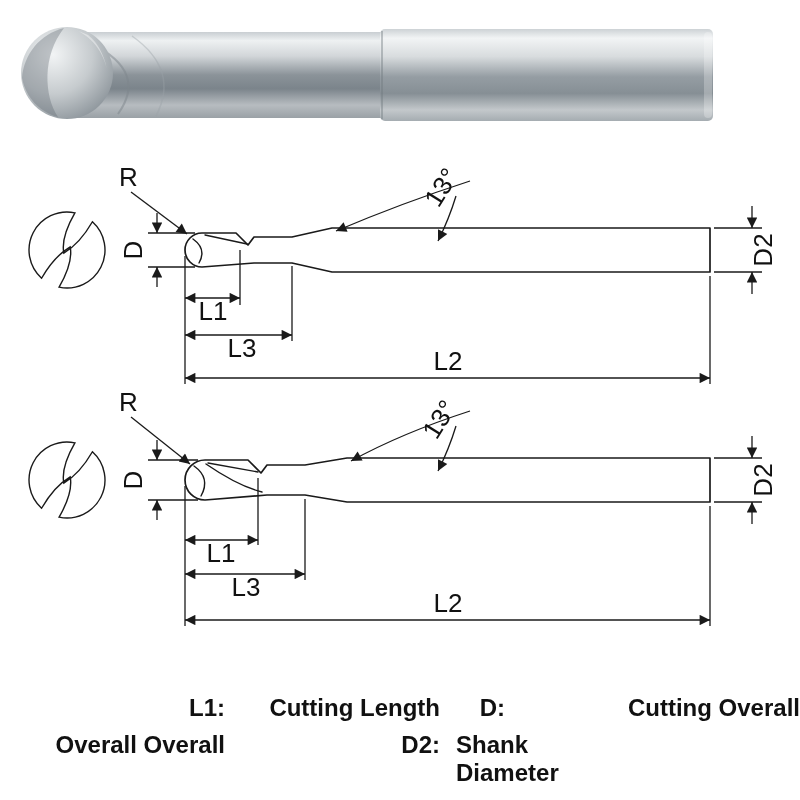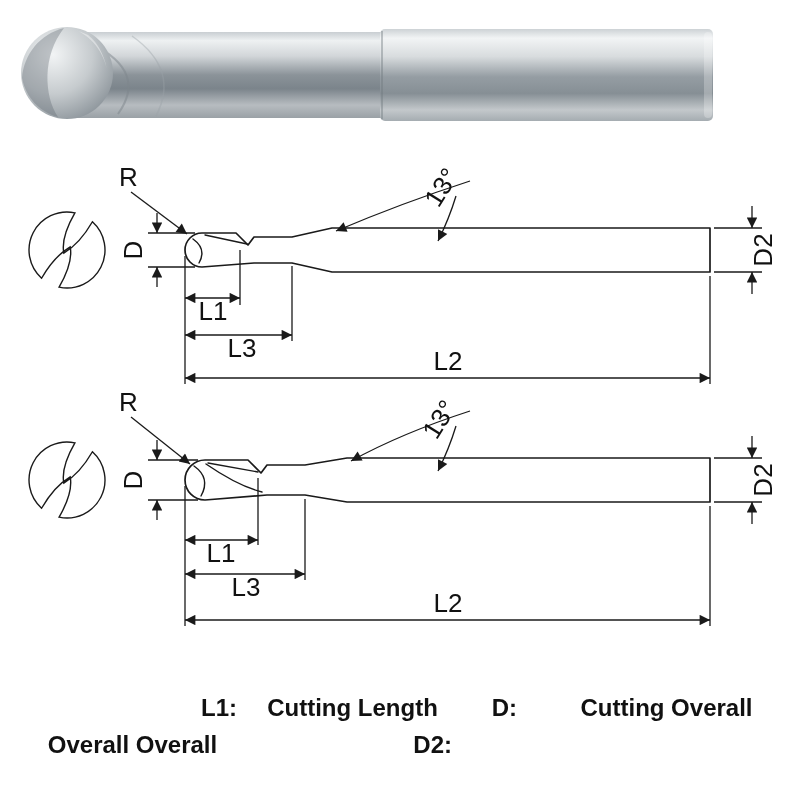--- a/index.html
+++ b/index.html
@@ -16,24 +16,24 @@
   .inner   { fill:none; stroke:#1a1a1a; stroke-width:1.4; stroke-linecap:round; }
   .dim     { fill:none; stroke:#1a1a1a; stroke-width:1.3; }
   text.lbl { font:500 26px "Liberation Sans","DejaVu Sans",sans-serif; fill:#111; }
   .legend {
     position:absolute; left:0; top:694px; width:800px;
   }
   .legend-row {
     display:grid;
     grid-template-columns:225px 215px 65px 1fr;
     margin-bottom:9px;
-    font-size:24px; font-weight:600; color:#111;padding-left:12px;
+    font-size:24px; font-weight:600; color:#111;
   }
   .legend-key   { text-align:right; }
-  .legend-value { text-align:center; padding-left:16px; }
+  .legend-value { text-align:right; padding-left:16px; }
 </style>
 </head>
 <body>
 
 <svg id="canvas" width="800" height="690" viewBox="0 0 800 690">
   <defs>
     <marker id="ah" viewBox="0 0 10 10" refX="10" refY="5" markerWidth="10" markerHeight="8" orient="auto-start-reverse">
       <path d="M0,0 L10,5 L0,10 Z" fill="#1a1a1a"></path>
     </marker>
     <linearGradient id="metalV" x1="0" y1="0" x2="0" y2="1">
@@ -193,14 +193,15 @@
 <div class="legend">
   <div class="legend-row">
     <span class="legend-key">L1:</span>
     <span class="legend-value">Cutting Length</span>
     <span class="legend-key">D:</span>
     <span class="legend-value">Cutting Overall</span>
   </div>
   <div class="legend-row">
     <span class="legend-value">Overall Overall</span>
     <span class="legend-key">D2:</span>
+    <span class="legend-value">Shank Diameter</span>
   </div>
 </div>
 
 </body></html>

